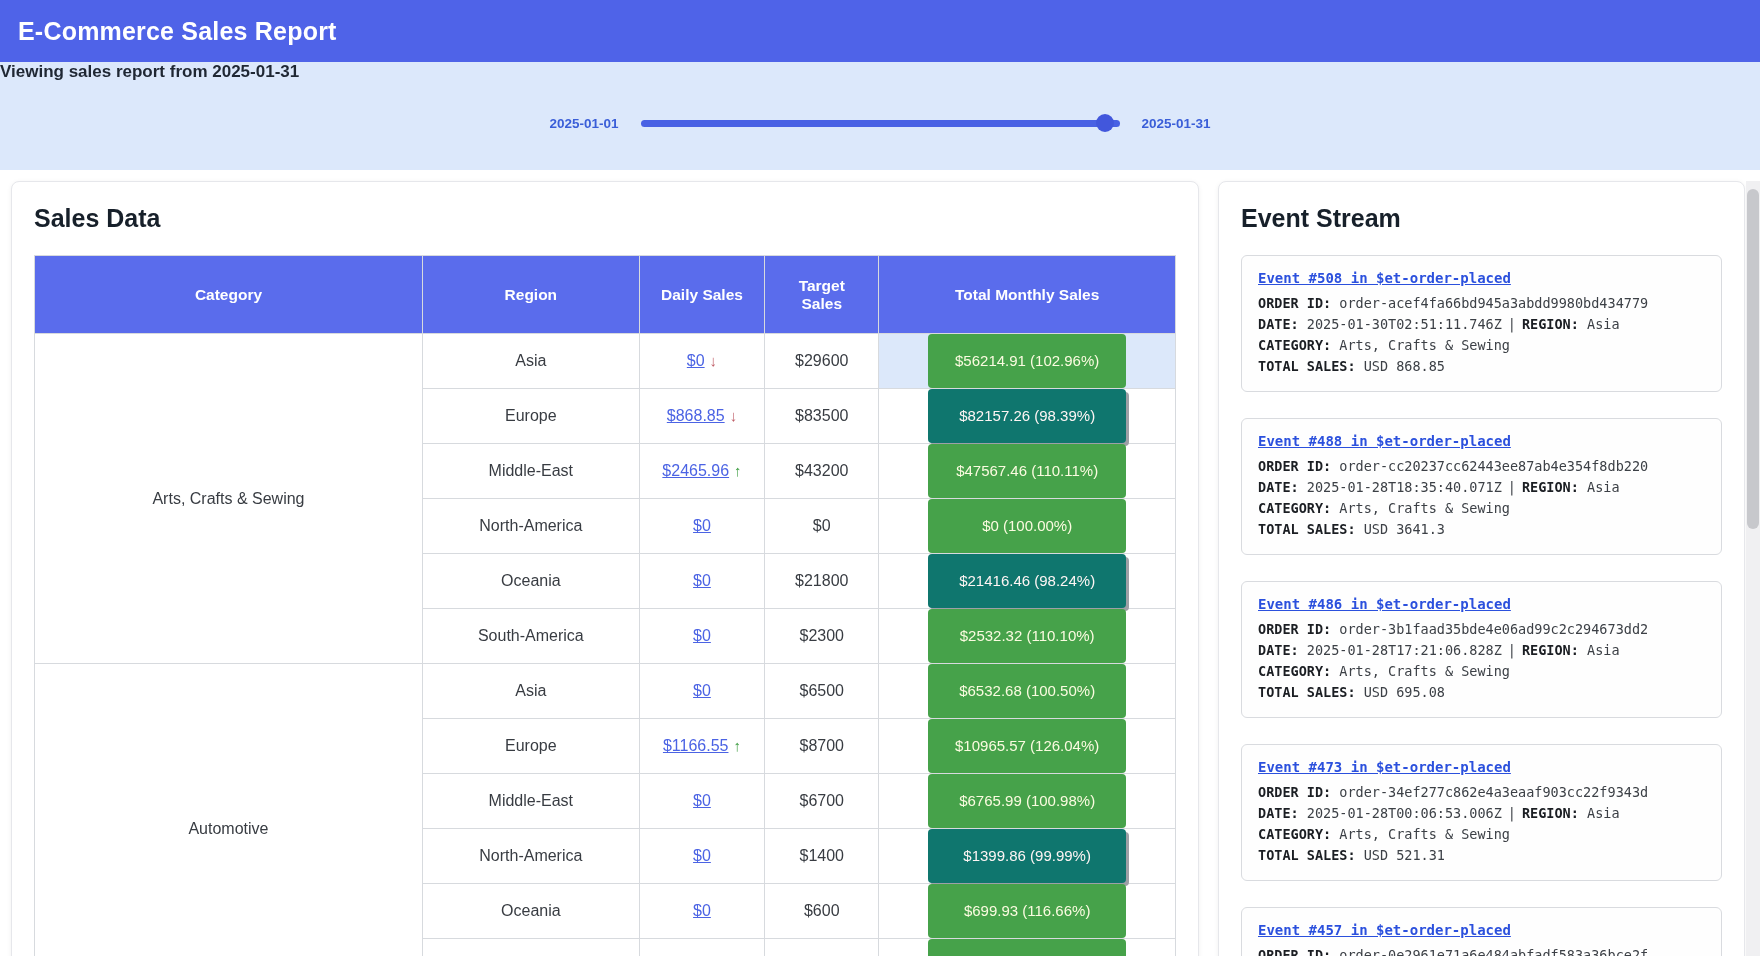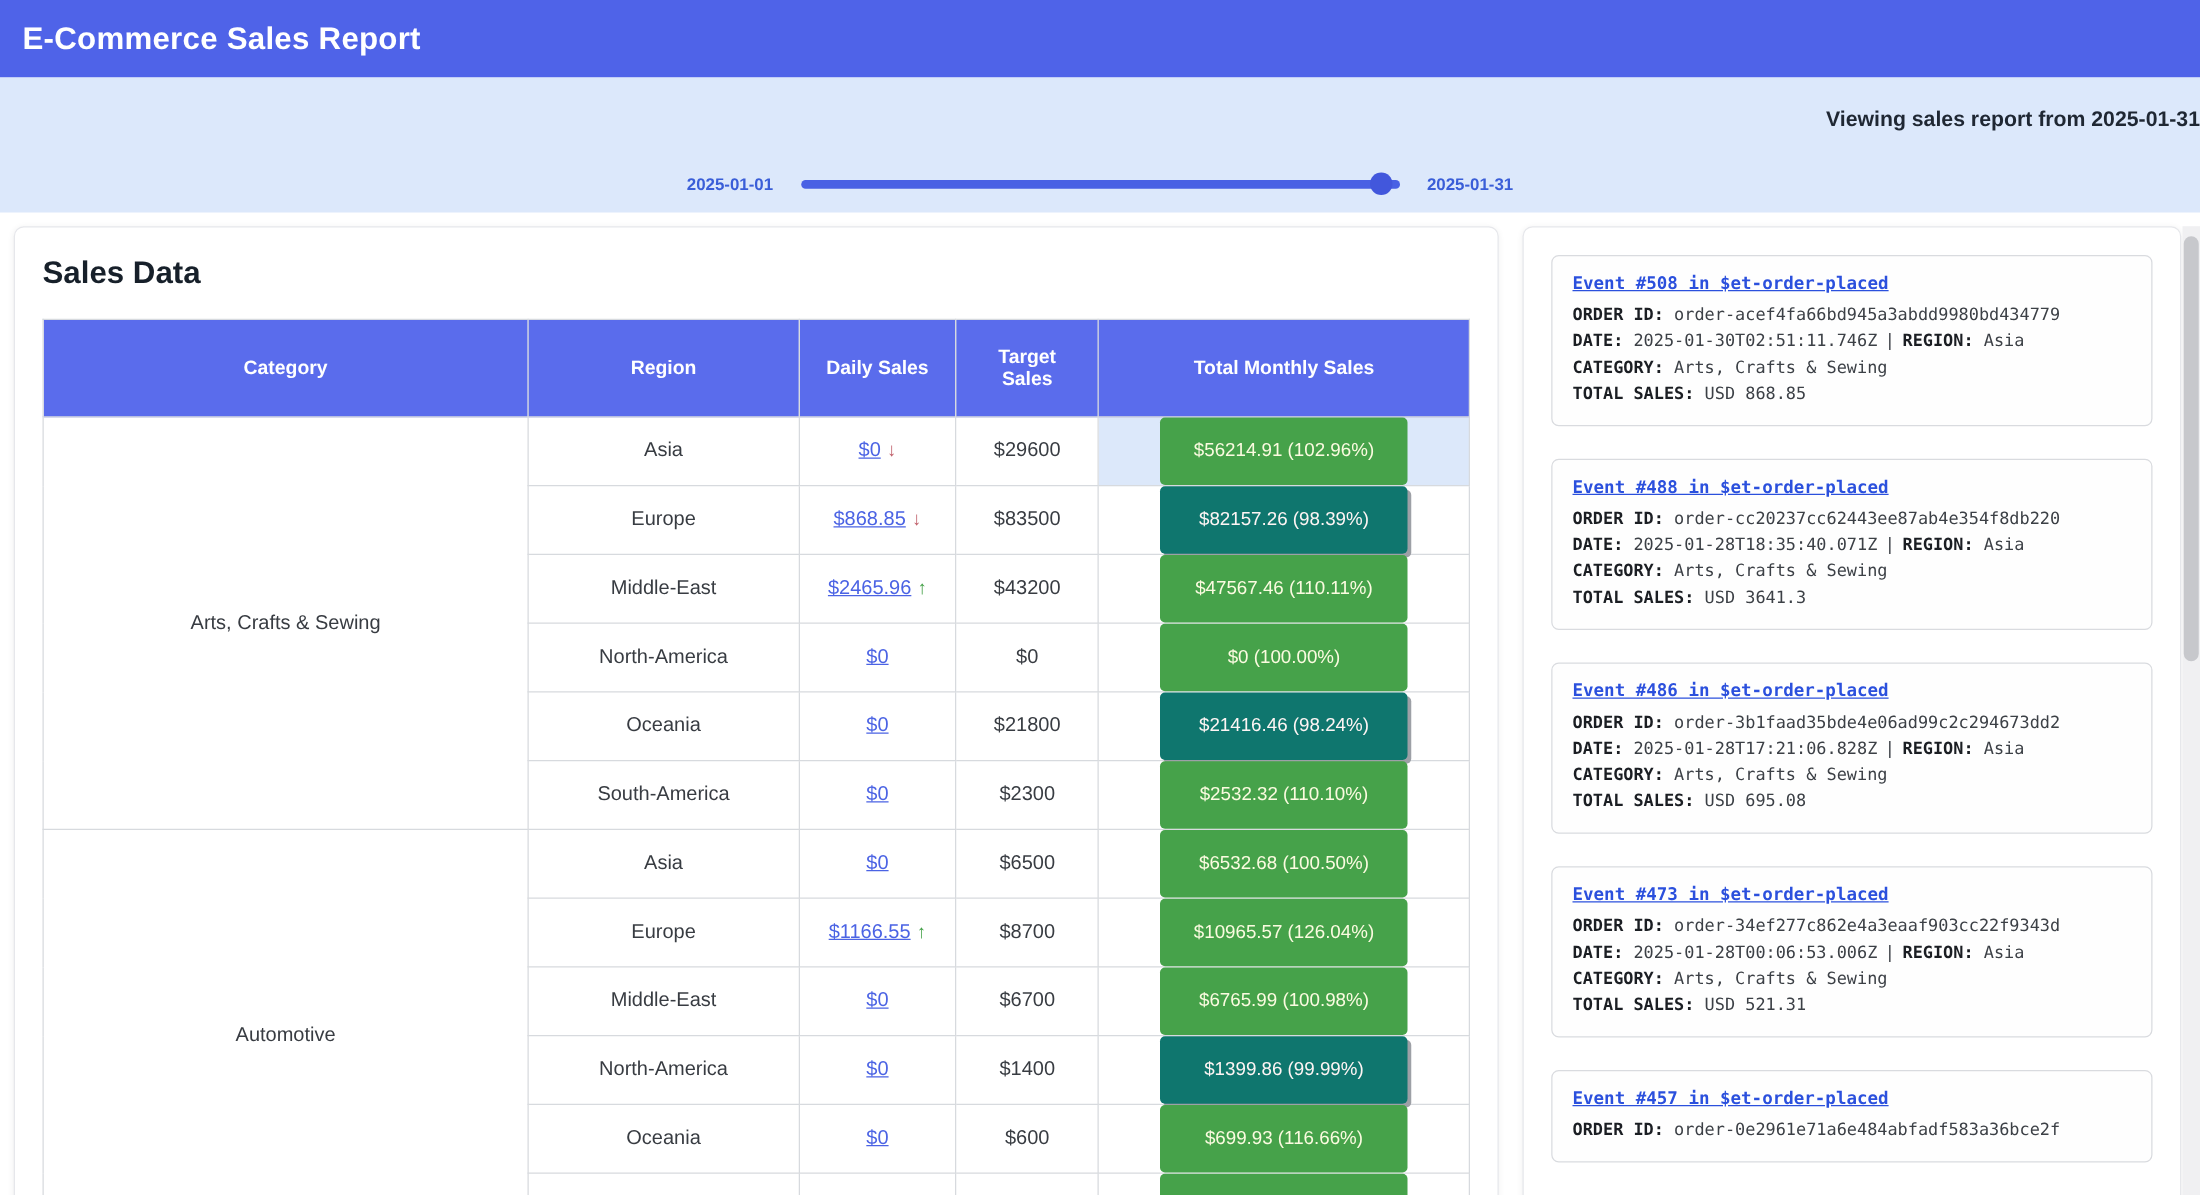--- a/index.html
+++ b/index.html
@@ -22,22 +22,21 @@
     color: #ffffff;
     font-size: 25px;
     font-weight: 700;
     letter-spacing: 0.2px;
   }
 
   
   .slider-strip {
     height: 108px;
     background: #dce8fb;
-    text-align: right;
-    padding-top: 24px;
+    text-align: left;
   }
   .slider-heading {
     font-size: 17px;
     font-weight: 700;
     color: #1f2733;
   }
   .slider-row {
     margin-top: 34px;
     display: flex;
     align-items: center;
@@ -281,20 +280,21 @@
           <td class="region-cell">South-America</td>
           <td class="daily-cell"><a class="daily-link" href="#">$0</a></td>
           <td class="target-cell">$0</td>
           <td class="total-cell"><div class="badge green">$0 (100.00%)</div></td>
         </tr>
       </tbody>
   </table>
 </section>
 
 <section class="card events-card">
+  <div class="card-title">Event Stream</div>
   <div>
       <div class="event-card"><a class="event-title" href="#">Event #508 in $et-order-placed</a><div class="event-line"><b>ORDER ID:</b> order-acef4fa66bd945a3abdd9980bd434779</div><div class="event-line"><b>DATE:</b> 2025-01-30T02:51:11.746Z<span class="pipe">|</span><b>REGION:</b> Asia</div><div class="event-line"><b>CATEGORY:</b> Arts, Crafts &amp; Sewing</div><div class="event-line"><b>TOTAL SALES:</b> USD 868.85</div></div>
       <div class="event-card"><a class="event-title" href="#">Event #488 in $et-order-placed</a><div class="event-line"><b>ORDER ID:</b> order-cc20237cc62443ee87ab4e354f8db220</div><div class="event-line"><b>DATE:</b> 2025-01-28T18:35:40.071Z<span class="pipe">|</span><b>REGION:</b> Asia</div><div class="event-line"><b>CATEGORY:</b> Arts, Crafts &amp; Sewing</div><div class="event-line"><b>TOTAL SALES:</b> USD 3641.3</div></div>
       <div class="event-card"><a class="event-title" href="#">Event #486 in $et-order-placed</a><div class="event-line"><b>ORDER ID:</b> order-3b1faad35bde4e06ad99c2c294673dd2</div><div class="event-line"><b>DATE:</b> 2025-01-28T17:21:06.828Z<span class="pipe">|</span><b>REGION:</b> Asia</div><div class="event-line"><b>CATEGORY:</b> Arts, Crafts &amp; Sewing</div><div class="event-line"><b>TOTAL SALES:</b> USD 695.08</div></div>
       <div class="event-card"><a class="event-title" href="#">Event #473 in $et-order-placed</a><div class="event-line"><b>ORDER ID:</b> order-34ef277c862e4a3eaaf903cc22f9343d</div><div class="event-line"><b>DATE:</b> 2025-01-28T00:06:53.006Z<span class="pipe">|</span><b>REGION:</b> Asia</div><div class="event-line"><b>CATEGORY:</b> Arts, Crafts &amp; Sewing</div><div class="event-line"><b>TOTAL SALES:</b> USD 521.31</div></div>
       <div class="event-card"><a class="event-title" href="#">Event #457 in $et-order-placed</a><div class="event-line"><b>ORDER ID:</b> order-0e2961e71a6e484abfadf583a36bce2f</div></div>
     </div>
 </section>
 
 <div class="scrollbar">

